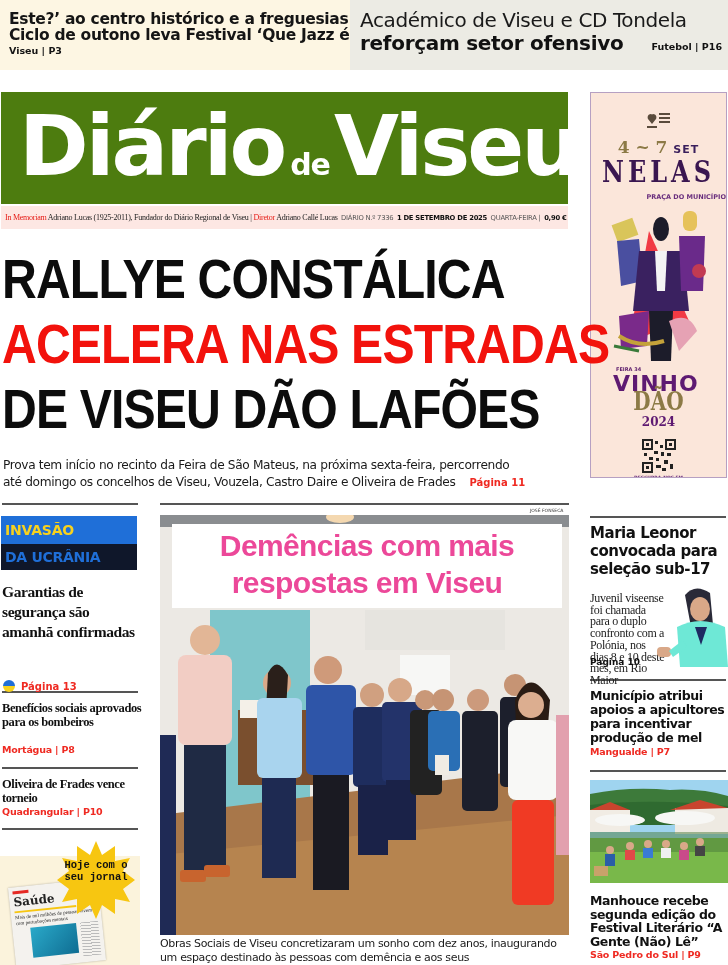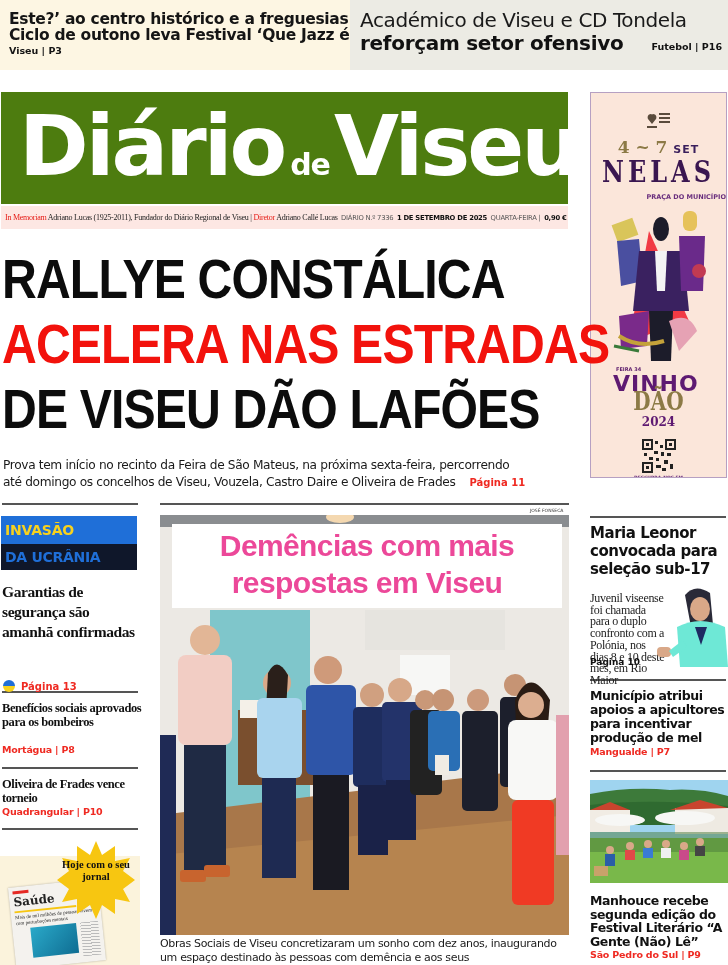--- a/index.html
+++ b/index.html
@@ -71,21 +71,21 @@
   .supp { left: 0; top: 838px; width: 145px; height: 127px; }
   .supp .bg { position: absolute; left: 0; top: 18px; width: 140px; height: 110px; background: #fbf3dc; }
   .supp .paper { position: absolute; left: 12px; top: 45px; width: 90px; height: 82px; background: #f4f2ee; transform: rotate(-6deg); box-shadow: 0 0 2px rgba(0,0,0,0.3); }
   .supp .paper .tag { position: absolute; left: 4px; top: 4px; width: 16px; height: 3px; background: #e52a24; }
   .supp .paper .ttl { position: absolute; left: 4px; top: 8px; font-family: "DejaVu Serif", serif; font-weight: bold; font-size: 12px; color: #222; }
   .supp .paper .bar { position: absolute; left: 4px; top: 24px; width: 62px; height: 2px; background: #f7c611; }
   .supp .paper .sub { position: absolute; left: 4px; top: 28px; width: 80px; font-family: "Liberation Serif", serif; font-size: 5px; line-height: 6px; color: #222; }
   .supp .paper .photo { position: absolute; left: 18px; top: 42px; width: 46px; height: 30px; background: linear-gradient(135deg, #2aa9c9, #0f6d92); }
   .supp .paper .lines { position: absolute; left: 68px; top: 42px; width: 18px; height: 34px; background: repeating-linear-gradient(#bbb 0 1px, transparent 1px 3px); }
   .supp .burst { position: absolute; left: 57px; top: 3px; width: 78px; height: 78px; }
-  .supp .burst-text { position: absolute; left: 57px; top: 21px; width: 78px; text-align: center; font-family: Liberation Serif, serif; font-weight: bold; font-size: 10.5px; line-height: 12px; color: #111; }
+  .supp .burst-text { position: absolute; left: 57px; top: 21px; width: 78px; text-align: center; font-family: Liberation Mono, monospace; font-weight: bold; font-size: 10.5px; line-height: 12px; color: #111; }
 
   
   .credit { left: 530px; top: 508px; font-family: "DejaVu Sans", sans-serif; font-size: 4.5px; color: #333; }
   .photo { left: 160px; top: 515px; width: 409px; height: 420px; overflow: hidden; background: #e9e6e0; }
   .photo-title-box { left: 172px; top: 524px; width: 390px; height: 84px; background: #ffffff; }
   .photo-title { left: 172px; top: 527px; width: 390px; text-align: center; font-family: Liberation Sans, sans-serif; font-weight: bold; font-size: 30px; line-height: 37px; color: #ec4899; letter-spacing: -0.6px; }
   .caption { left: 160px; top: 937px; width: 412px; font-family: "DejaVu Sans", sans-serif; font-size: 11px; line-height: 13.5px; color: #1a1a1a; letter-spacing: -0.35px; }
   .caption .pg { font-weight: bold; margin-left: 8px; letter-spacing: 0; }
 
   

